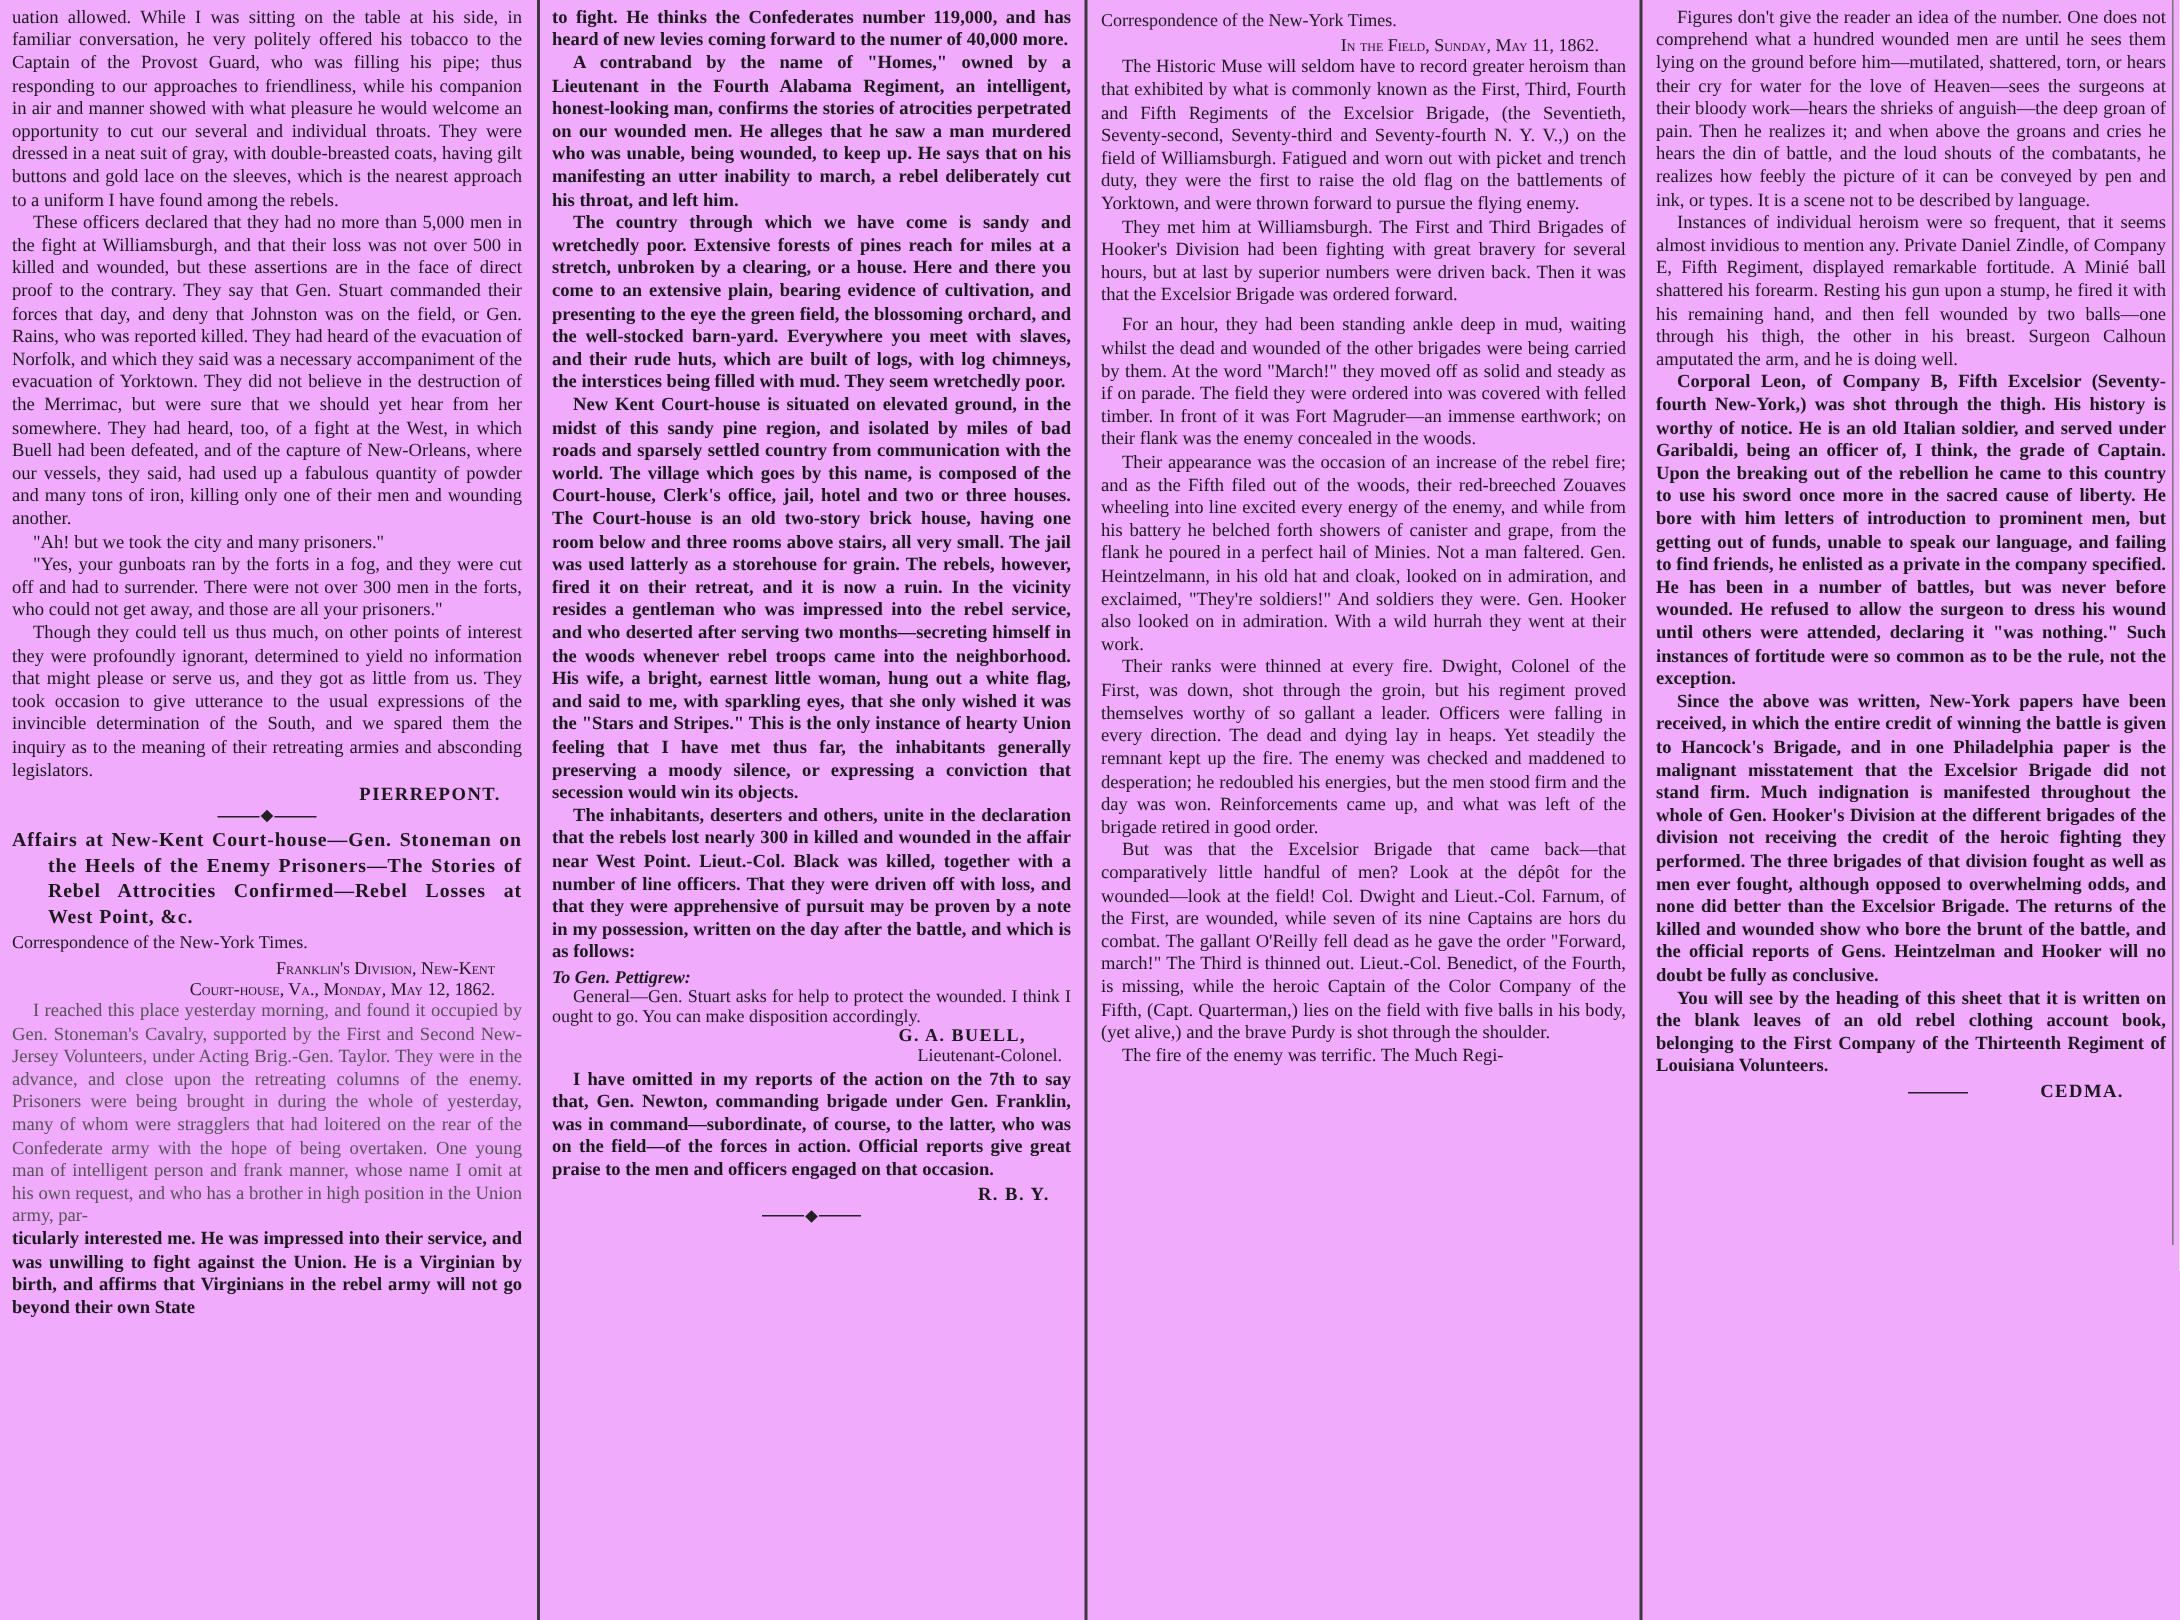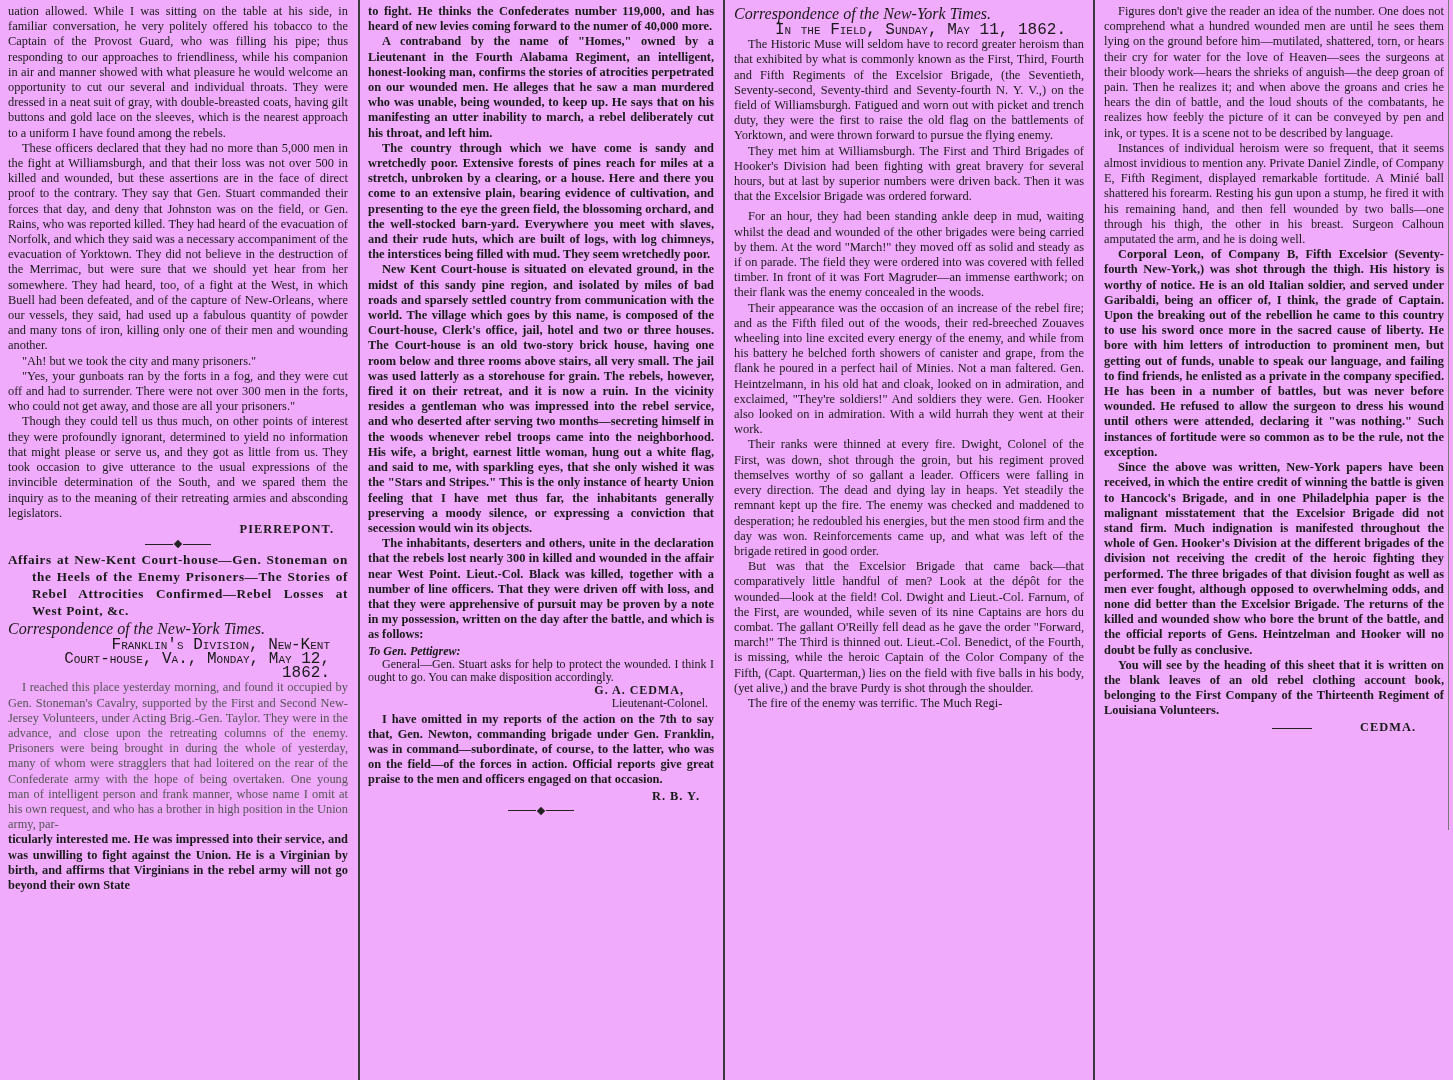--- a/index.html
+++ b/index.html
@@ -65,30 +65,28 @@
       font-weight: bold;
       font-size: 13.2px;
       line-height: 17px;
       letter-spacing: 0.6px;
       text-align: justify;
       text-indent: -24px;
       padding-left: 24px;
       margin: 2px 0 2px 0;
     }
     .corr {
-      font-style: italic;
-      font-size: 16px;
+      font-size: 12px;
       margin: 2px 0;
     }
     .dateline {
       text-align: right;
-      font-size: 16px;
+      font-size: 12px;
       line-height: 14px;
       padding-right: 18px;
-      font-family: Liberation Mono, monospace;
     }
     .dateline .sc, .sc {
       font-variant: small-caps;
     }
     .divider {
       display: flex;
       justify-content: center;
       align-items: center;
       height: 10px;
       margin: 2px 0;
@@ -154,21 +152,21 @@
 
   <div class="col col2">
     <p class="noindent bold">to fight. He thinks the Confederates number 119,000, and has heard of new levies coming forward to the numer of 40,000 more.</p>
     <p class="bold">A contraband by the name of "Homes," owned by a Lieutenant in the Fourth Alabama Regiment, an intelligent, honest-looking man, confirms the stories of atrocities perpetrated on our wounded men. He alleges that he saw a man murdered who was unable, being wounded, to keep up. He says that on his manifesting an utter inability to march, a rebel deliberately cut his throat, and left him.</p>
     <p class="bold">The country through which we have come is sandy and wretchedly poor. Extensive forests of pines reach for miles at a stretch, unbroken by a clearing, or a house. Here and there you come to an extensive plain, bearing evidence of cultivation, and presenting to the eye the green field, the blossoming orchard, and the well-stocked barn-yard. Everywhere you meet with slaves, and their rude huts, which are built of logs, with log chimneys, the interstices being filled with mud. They seem wretchedly poor.</p>
     <p class="bold">New Kent Court-house is situated on elevated ground, in the midst of this sandy pine region, and isolated by miles of bad roads and sparsely settled country from communication with the world. The village which goes by this name, is composed of the Court-house, Clerk's office, jail, hotel and two or three houses. The Court-house is an old two-story brick house, having one room below and three rooms above stairs, all very small. The jail was used latterly as a storehouse for grain. The rebels, however, fired it on their retreat, and it is now a ruin. In the vicinity resides a gentleman who was impressed into the rebel service, and who deserted after serving two months—secreting himself in the woods whenever rebel troops came into the neighborhood. His wife, a bright, earnest little woman, hung out a white flag, and said to me, with sparkling eyes, that she only wished it was the "Stars and Stripes." This is the only instance of hearty Union feeling that I have met thus far, the inhabitants generally preserving a moody silence, or expressing a conviction that secession would win its objects.</p>
     <p class="bold">The inhabitants, deserters and others, unite in the declaration that the rebels lost nearly 300 in killed and wounded in the affair near West Point. Lieut.-Col. Black was killed, together with a number of line officers. That they were driven off with loss, and that they were apprehensive of pursuit may be proven by a note in my possession, written on the day after the battle, and which is as follows:</p>
     <div class="letter bold">
       <div class="salute">To Gen. Pettigrew:</div>
       <p>General—Gen. Stuart asks for help to protect the wounded. I think I ought to go. You can make disposition accordingly.</p>
-      <div class="sign">G. A. CEDMA,</div>
+      <div class="sign">G. A. BUELL,</div>
       <div class="rank">Lieutenant-Colonel.</div>
     </div>
     <p class="bold">I have omitted in my reports of the action on the 7th to say that, Gen. Newton, commanding brigade under Gen. Franklin, was in command—subordinate, of course, to the latter, who was on the field—of the forces in action. Official reports give great praise to the men and officers engaged on that occasion.</p>
     <div class="sig">R. B. Y.</div>
     <div class="divider">
       <span class="line"></span>
         <span class="diamond"></span>
         <span class="line"></span>
     </div>
   </div>

